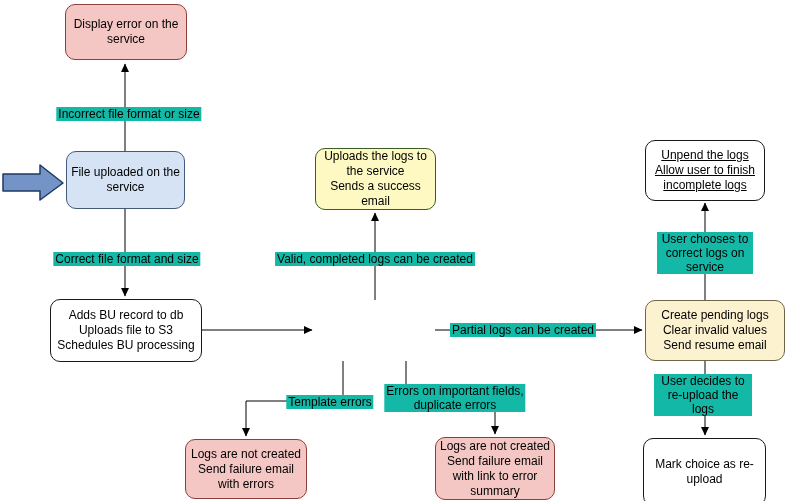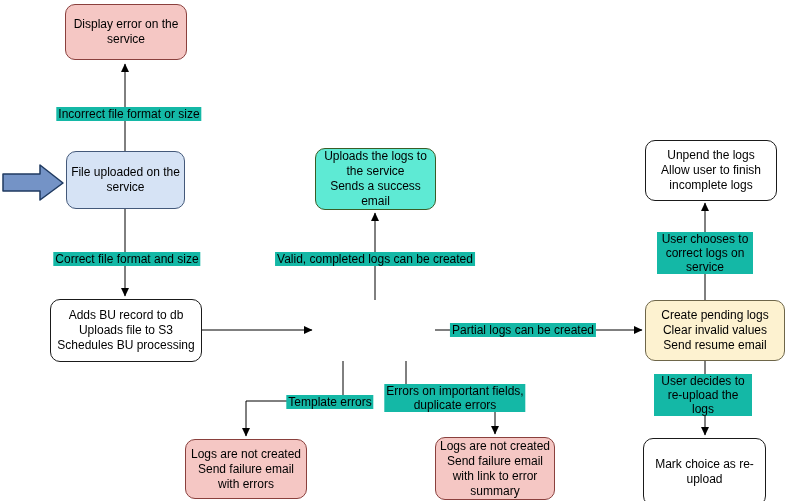--- a/index.html
+++ b/index.html
@@ -11,21 +11,21 @@
   #wires{position:absolute;left:0;top:0;z-index:1;}
   .node{
     position:absolute;z-index:3;box-sizing:border-box;
     border:1px solid #1a1a1a;border-radius:10px;background:#fff;
     display:flex;align-items:center;justify-content:center;
     text-align:center;font-size:12px;line-height:15px;
     white-space:pre-line;padding:2px;color:#000;
   }
   .node.pink {background:#f5c7c4;border-color:#8a403d;}
   .node.blue {background:#d6e3f5;border-color:#44597a;}
-  .node.green{background:#5eead4;border-color:#3a5c26;}
+  .node.green{background:#fef9c3;border-color:#3a5c26;}
   .node.yellow{background:#fdf2d0;border-color:#6e6649;}
   .elabel{
     position:absolute;z-index:2;transform:translate(-50%,-50%);
     background:#14b8a6;font-size:12px;line-height:14px;color:#000;
     white-space:pre-line;text-align:center;padding:0 2px;
   }
   .entry-arrow{position:absolute;left:0;top:0;z-index:3;}
 </style>
 </head>
 <body>
@@ -82,21 +82,21 @@
 
   <div class="node green" style="left:315px;top:148px;width:121px;height:62px;">Uploads the logs to
 the service
 Sends a success
 email</div>
 
   <div class="node yellow" style="left:645px;top:300px;width:140px;height:61px;">Create pending logs
 Clear invalid values
 Send resume email</div>
 
-  <div class="node" style="left:645px;top:140px;width:132px;height:61px;">Unpend the logs
+  <div class="node" style="left:645px;top:140px;width:120px;height:61px;text-decoration:underline;">Unpend the logs
 Allow user to finish
 incomplete logs</div>
 
   <div class="node" style="left:643px;top:438px;width:123px;height:68px;">Mark choice as re-
 upload</div>
 
   <div class="node pink" style="left:185px;top:439px;width:122px;height:60px;">Logs are not created
 Send failure email
 with errors</div>
 

